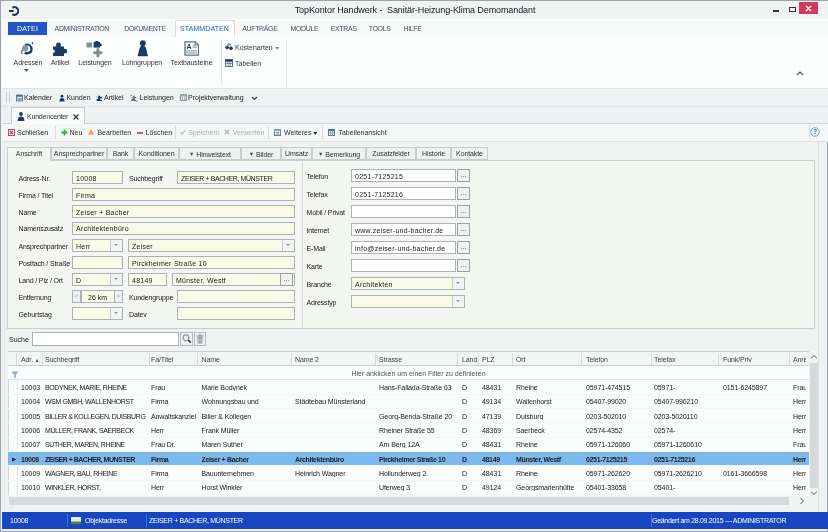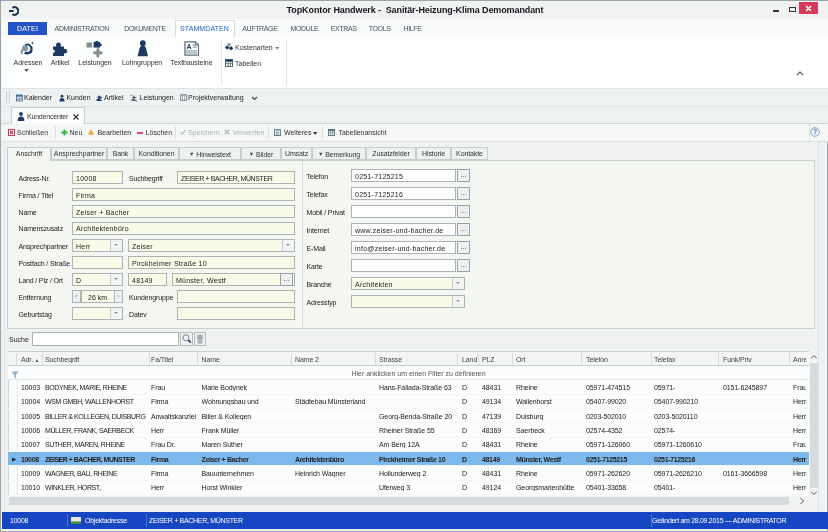--- a/index.html
+++ b/index.html
@@ -2,21 +2,21 @@
 <html><head>
 <meta charset="utf-8">
 <style>
   * { margin:0; padding:0; box-sizing:border-box; }
   html,body { width:828px; height:532px; overflow:hidden; background:#fff; }
   body { font-family:"Liberation Sans", sans-serif; font-size:7.5px; color:#333; }
   #win { position:absolute; left:0; top:0; width:828px; height:532px;
          background:#f0f2f1; border:1px solid #9aa6ae; }
   .abs { position:absolute; }
   .txt { white-space:nowrap; }
-  #titlebar { left:1px; top:0; width:826px; height:18px; background:#f1f3f2;font-weight:bold; }
+  #titlebar { left:1px; top:0; width:826px; height:18px; background:#f1f3f2; }
   #title { width:100%; text-align:center; top:4px; font-size:9px; color:#16161e; letter-spacing:-0.1px; }
   #menurow { left:1px; top:18px; width:826px; height:18px; background:#f8f9f9; }
   .menu { top:5.5px; font-size:7px; color:#46545f; letter-spacing:-0.35px; }
   #mdatei { left:6px; top:2.5px; width:39px; height:13.5px; background:#2355c8; color:#fff;
             text-align:center; line-height:13.5px; letter-spacing:0.2px; font-size:7px;}
   #mstamm { left:172.5px; top:1px; width:60px; height:17px; background:#fdfefe;
             border:1px solid #d8dcde; border-bottom:none; color:#2360c8;
             text-align:center; line-height:16px; letter-spacing:0.1px; font-size:7px;}
   #ribbon { left:1px; top:36px; width:826px; height:52px; background:#fdfefe;
             border-bottom:1px solid #dfe3e4; }

